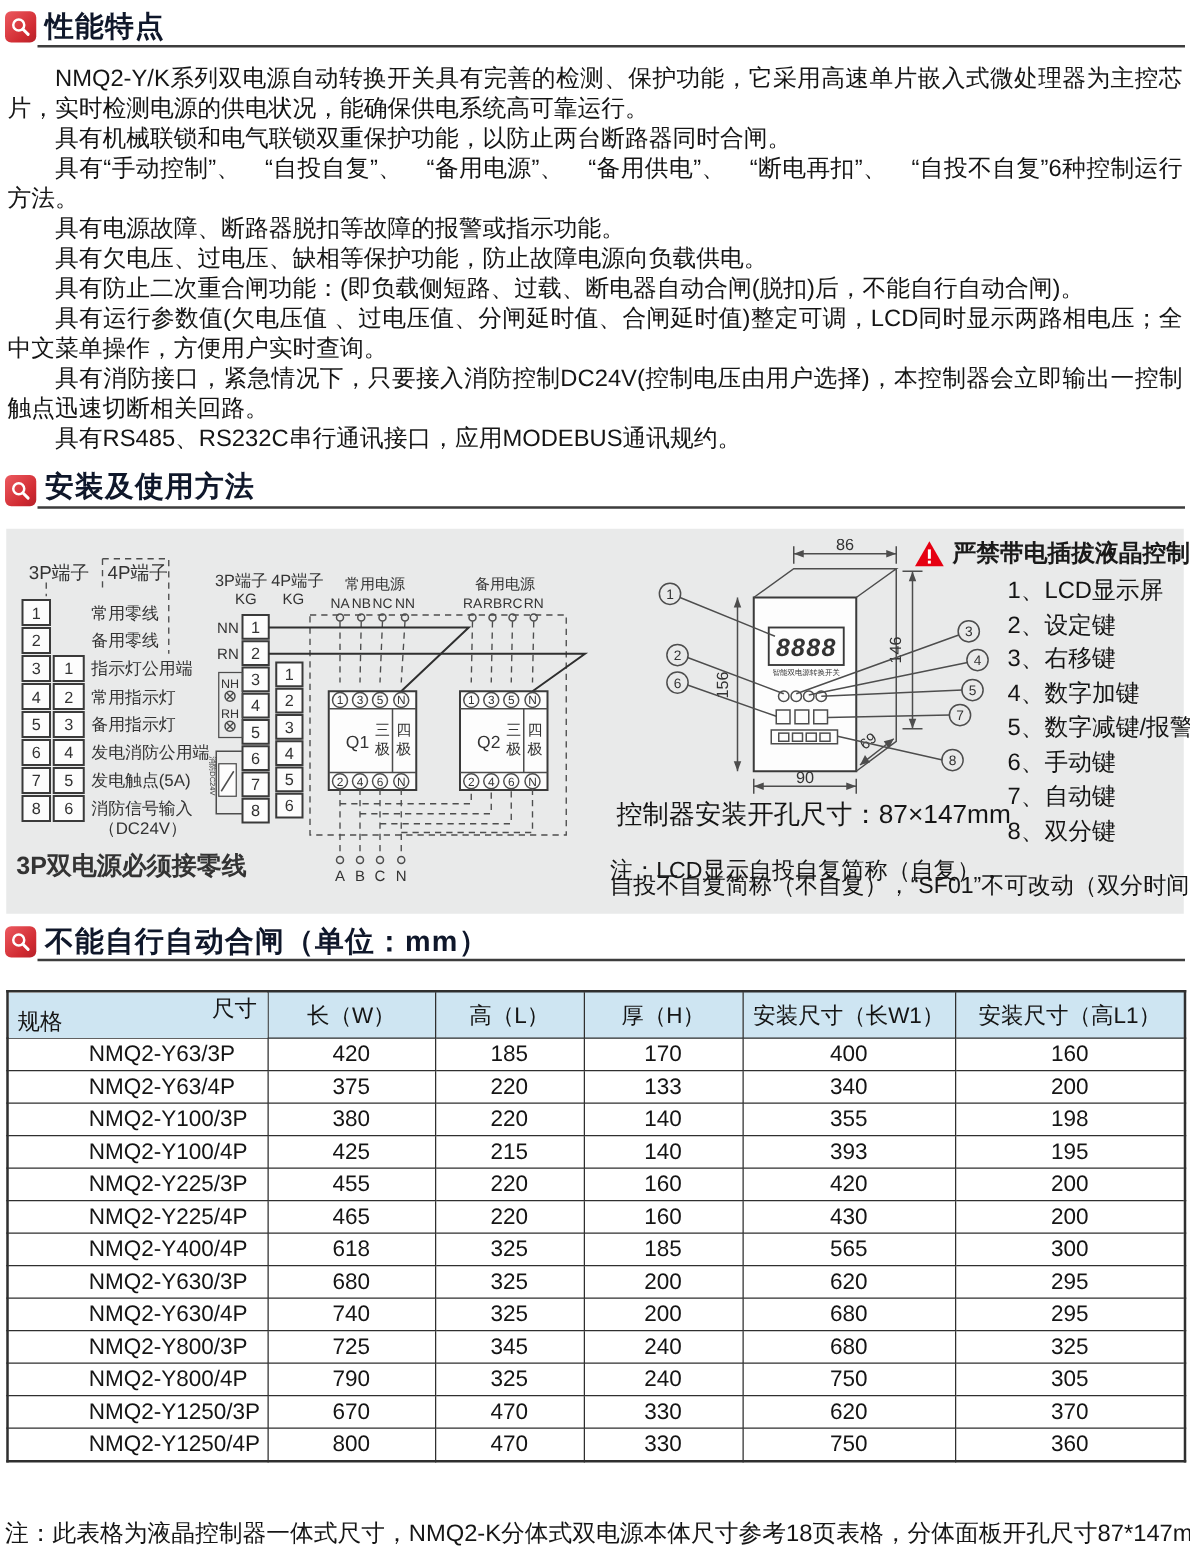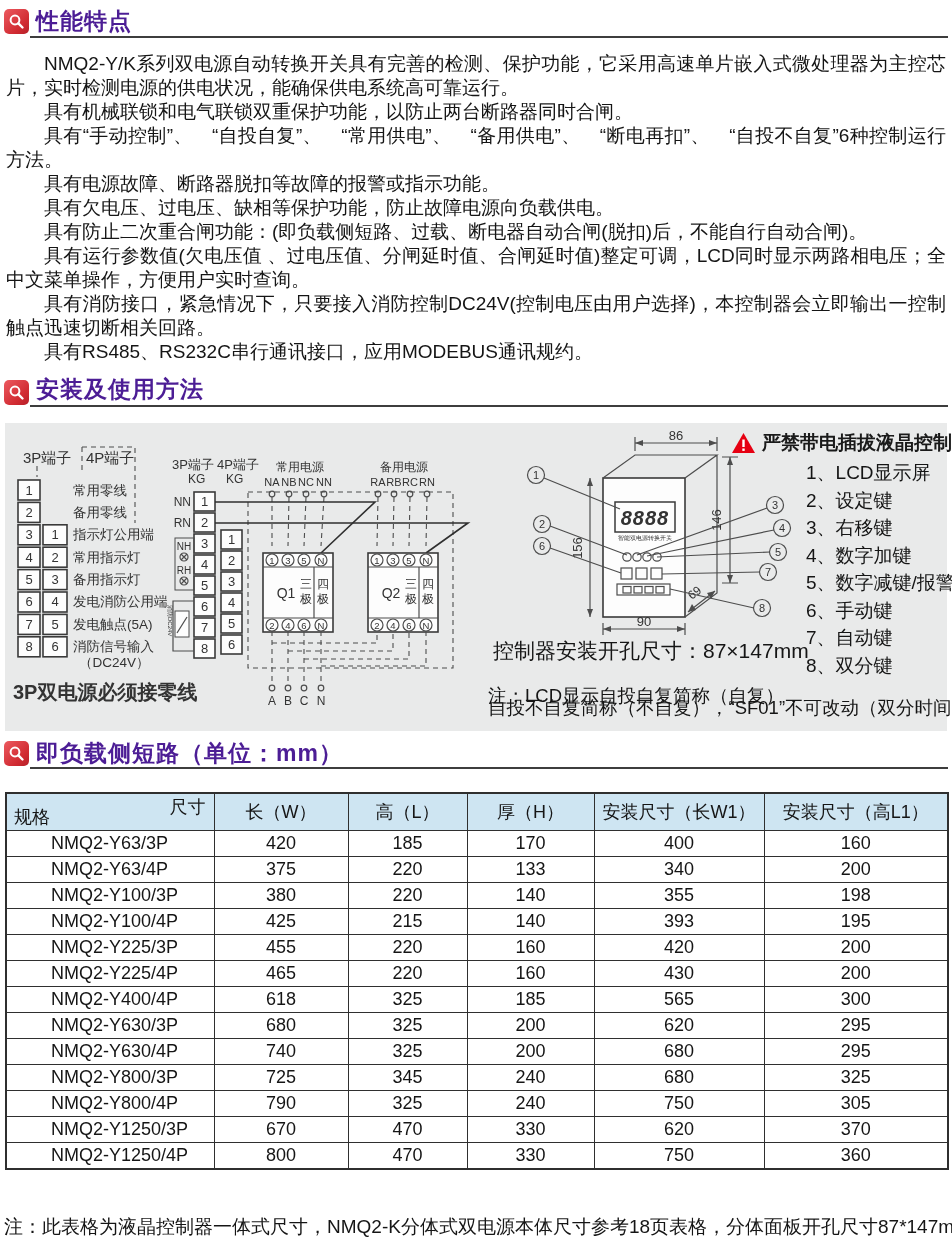--- a/index.html
+++ b/index.html
@@ -5,40 +5,40 @@
   html,body{margin:0;padding:0;}
   body{
     width:952px;height:1240px;position:relative;overflow:hidden;
     background:#ffffff;color:#151515;
     font-family:"Liberation Sans","DejaVu Sans",sans-serif;
   }
   .sec-header{position:absolute;left:4px;display:flex;align-items:center;gap:7px;}
   .sec-icon{width:25px;height:25px;border-radius:5px;flex:0 0 auto;
     background:linear-gradient(135deg,#ec5a60 0%,#d02a31 70%,#b5212a 100%);
     display:flex;align-items:center;justify-content:center;}
-  .sec-title{font-size:23px;font-weight:bold;color:#4c1d95;letter-spacing:1px;white-space:nowrap;}
+  .sec-title{font-size:23px;font-weight:bold;color:#0f172a;letter-spacing:1px;white-space:nowrap;}
   .sec-rule{position:absolute;left:30px;right:4px;height:2px;background:#3d3d3d;}
   .features{position:absolute;top:52px;left:6px;width:940px;
     font-size:19px;line-height:24px;text-align:justify;}
   .features p{margin:0;text-indent:2em;}
   .panel{position:absolute;top:423px;left:5px;width:942px;height:308px;background:#e9eaea;}
   .panel svg text{fill:#333;}
   .warning{position:absolute;left:726px;top:7px;display:flex;align-items:center;gap:6px;}
   .warning-text{font-size:19px;font-weight:bold;color:#1a1a1a;white-space:nowrap;}
   .legend{position:absolute;left:801px;top:36px;display:flex;flex-direction:column;}
   .legend div{font-size:19px;line-height:27.5px;white-space:nowrap;}
   .mount-text{position:absolute;left:488px;top:214px;font-size:21px;white-space:nowrap;}
   .ctrl-note{position:absolute;left:483px;font-size:18.5px;white-space:nowrap;}
   .dim-table{position:absolute;top:792px;left:5px;width:942px;border-collapse:collapse;table-layout:fixed;}
   .dim-table th,.dim-table td{border:1px solid #2f2f2f;font-weight:normal;font-size:18px;
     text-align:center;padding:0;}
   .dim-table{border:2px solid #2f2f2f;}
   .dim-table thead th{background:#cee5f2;height:36px;}
   .dim-table tbody td{height:25px;background:#fff;}
-  .dim-table tbody td.model{text-align:left;padding-left:44px;}
+  .dim-table tbody td.model{text-align:left;padding-left:64px;}
   .corner-cell{position:relative;
     background-image:linear-gradient(to bottom right,transparent calc(50% - 1px),#2f2f2f calc(50% - 1px),#2f2f2f calc(50% + 1px),transparent calc(50% + 1px)),linear-gradient(#cee5f2,#cee5f2);}
   .corner-top{position:absolute;top:1px;right:8px;font-size:18px;}
   .corner-bottom{position:absolute;bottom:1px;left:7px;font-size:18px;}
   .footer-note{position:absolute;top:1214px;left:4px;width:948px;font-size:19px;
     white-space:nowrap;overflow:hidden;}
   svg{display:block;}
   .ln{stroke:#4d4d4d;stroke-width:1.2;fill:none;}
   .lnb{stroke:#2f2f2f;stroke-width:1.6;fill:none;}
   .dash{stroke:#4d4d4d;stroke-width:1.1;fill:none;stroke-dasharray:5 4;}
@@ -54,21 +54,21 @@
       <line x1="10.4" y1="10.4" x2="14.5" y2="14.5" stroke="#ffffff" stroke-width="2.4" stroke-linecap="round"></line>
     </svg>
   </span>
   <span class="sec-title">性能特点</span>
 </div>
 <div class="sec-rule" style="top:36px;"></div>
 
 <div class="features">
   <p>NMQ2-Y/K系列双电源自动转换开关具有完善的检测、保护功能，它采用高速单片嵌入式微处理器为主控芯片，实时检测电源的供电状况，能确保供电系统高可靠运行。</p>
   <p>具有机械联锁和电气联锁双重保护功能，以防止两台断路器同时合闸。</p>
-  <p>具有“手动控制”、　“自投自复”、　“常用供电”、　“备用供电”、　“断电再扣”、　“自投不自复”6种控制运行方法。</p>
+  <p>具有“手动控制”、　“自投自复”、　“备用电源”、　“备用供电”、　“断电再扣”、　“自投不自复”6种控制运行方法。</p>
   <p>具有电源故障、断路器脱扣等故障的报警或指示功能。</p>
   <p>具有欠电压、过电压、缺相等保护功能，防止故障电源向负载供电。</p>
   <p>具有防止二次重合闸功能：(即负载侧短路、过载、断电器自动合闸(脱扣)后，不能自行自动合闸)。</p>
   <p>具有运行参数值(欠电压值 、过电压值、分闸延时值、合闸延时值)整定可调，LCD同时显示两路相电压；全中文菜单操作，方便用户实时查询。</p>
   <p>具有消防接口，紧急情况下，只要接入消防控制DC24V(控制电压由用户选择)，本控制器会立即输出一控制触点迅速切断相关回路。</p>
   <p>具有RS485、RS232C串行通讯接口，应用MODEBUS通讯规约。</p>
 </div>
 
 <div class="sec-header" style="top:374px;align-items:flex-end;">
   <span class="sec-icon">
@@ -388,21 +388,21 @@
   <div class="ctrl-note" style="top:272px;">自投不自复简称（不自复），“SF01”不可改动（双分时间）。</div>
 </div>
 
 <div class="sec-header" style="top:738px;">
   <span class="sec-icon">
     <svg width="17" height="17" viewBox="0 0 17 17">
       <circle cx="7" cy="7" r="4.4" fill="none" stroke="#ffffff" stroke-width="2"></circle>
       <line x1="10.4" y1="10.4" x2="14.5" y2="14.5" stroke="#ffffff" stroke-width="2.4" stroke-linecap="round"></line>
     </svg>
   </span>
-  <span class="sec-title">即负载侧短路（单位：mm）</span>
+  <span class="sec-title">不能自行自动合闸（单位：mm）</span>
 </div>
 <div class="sec-rule" style="top:767px;"></div>
 
 <table class="dim-table">
   <colgroup>
     <col style="width:208px">
       <col style="width:134px">
       <col style="width:119px">
     <col style="width:127px">
       <col style="width:170px">

